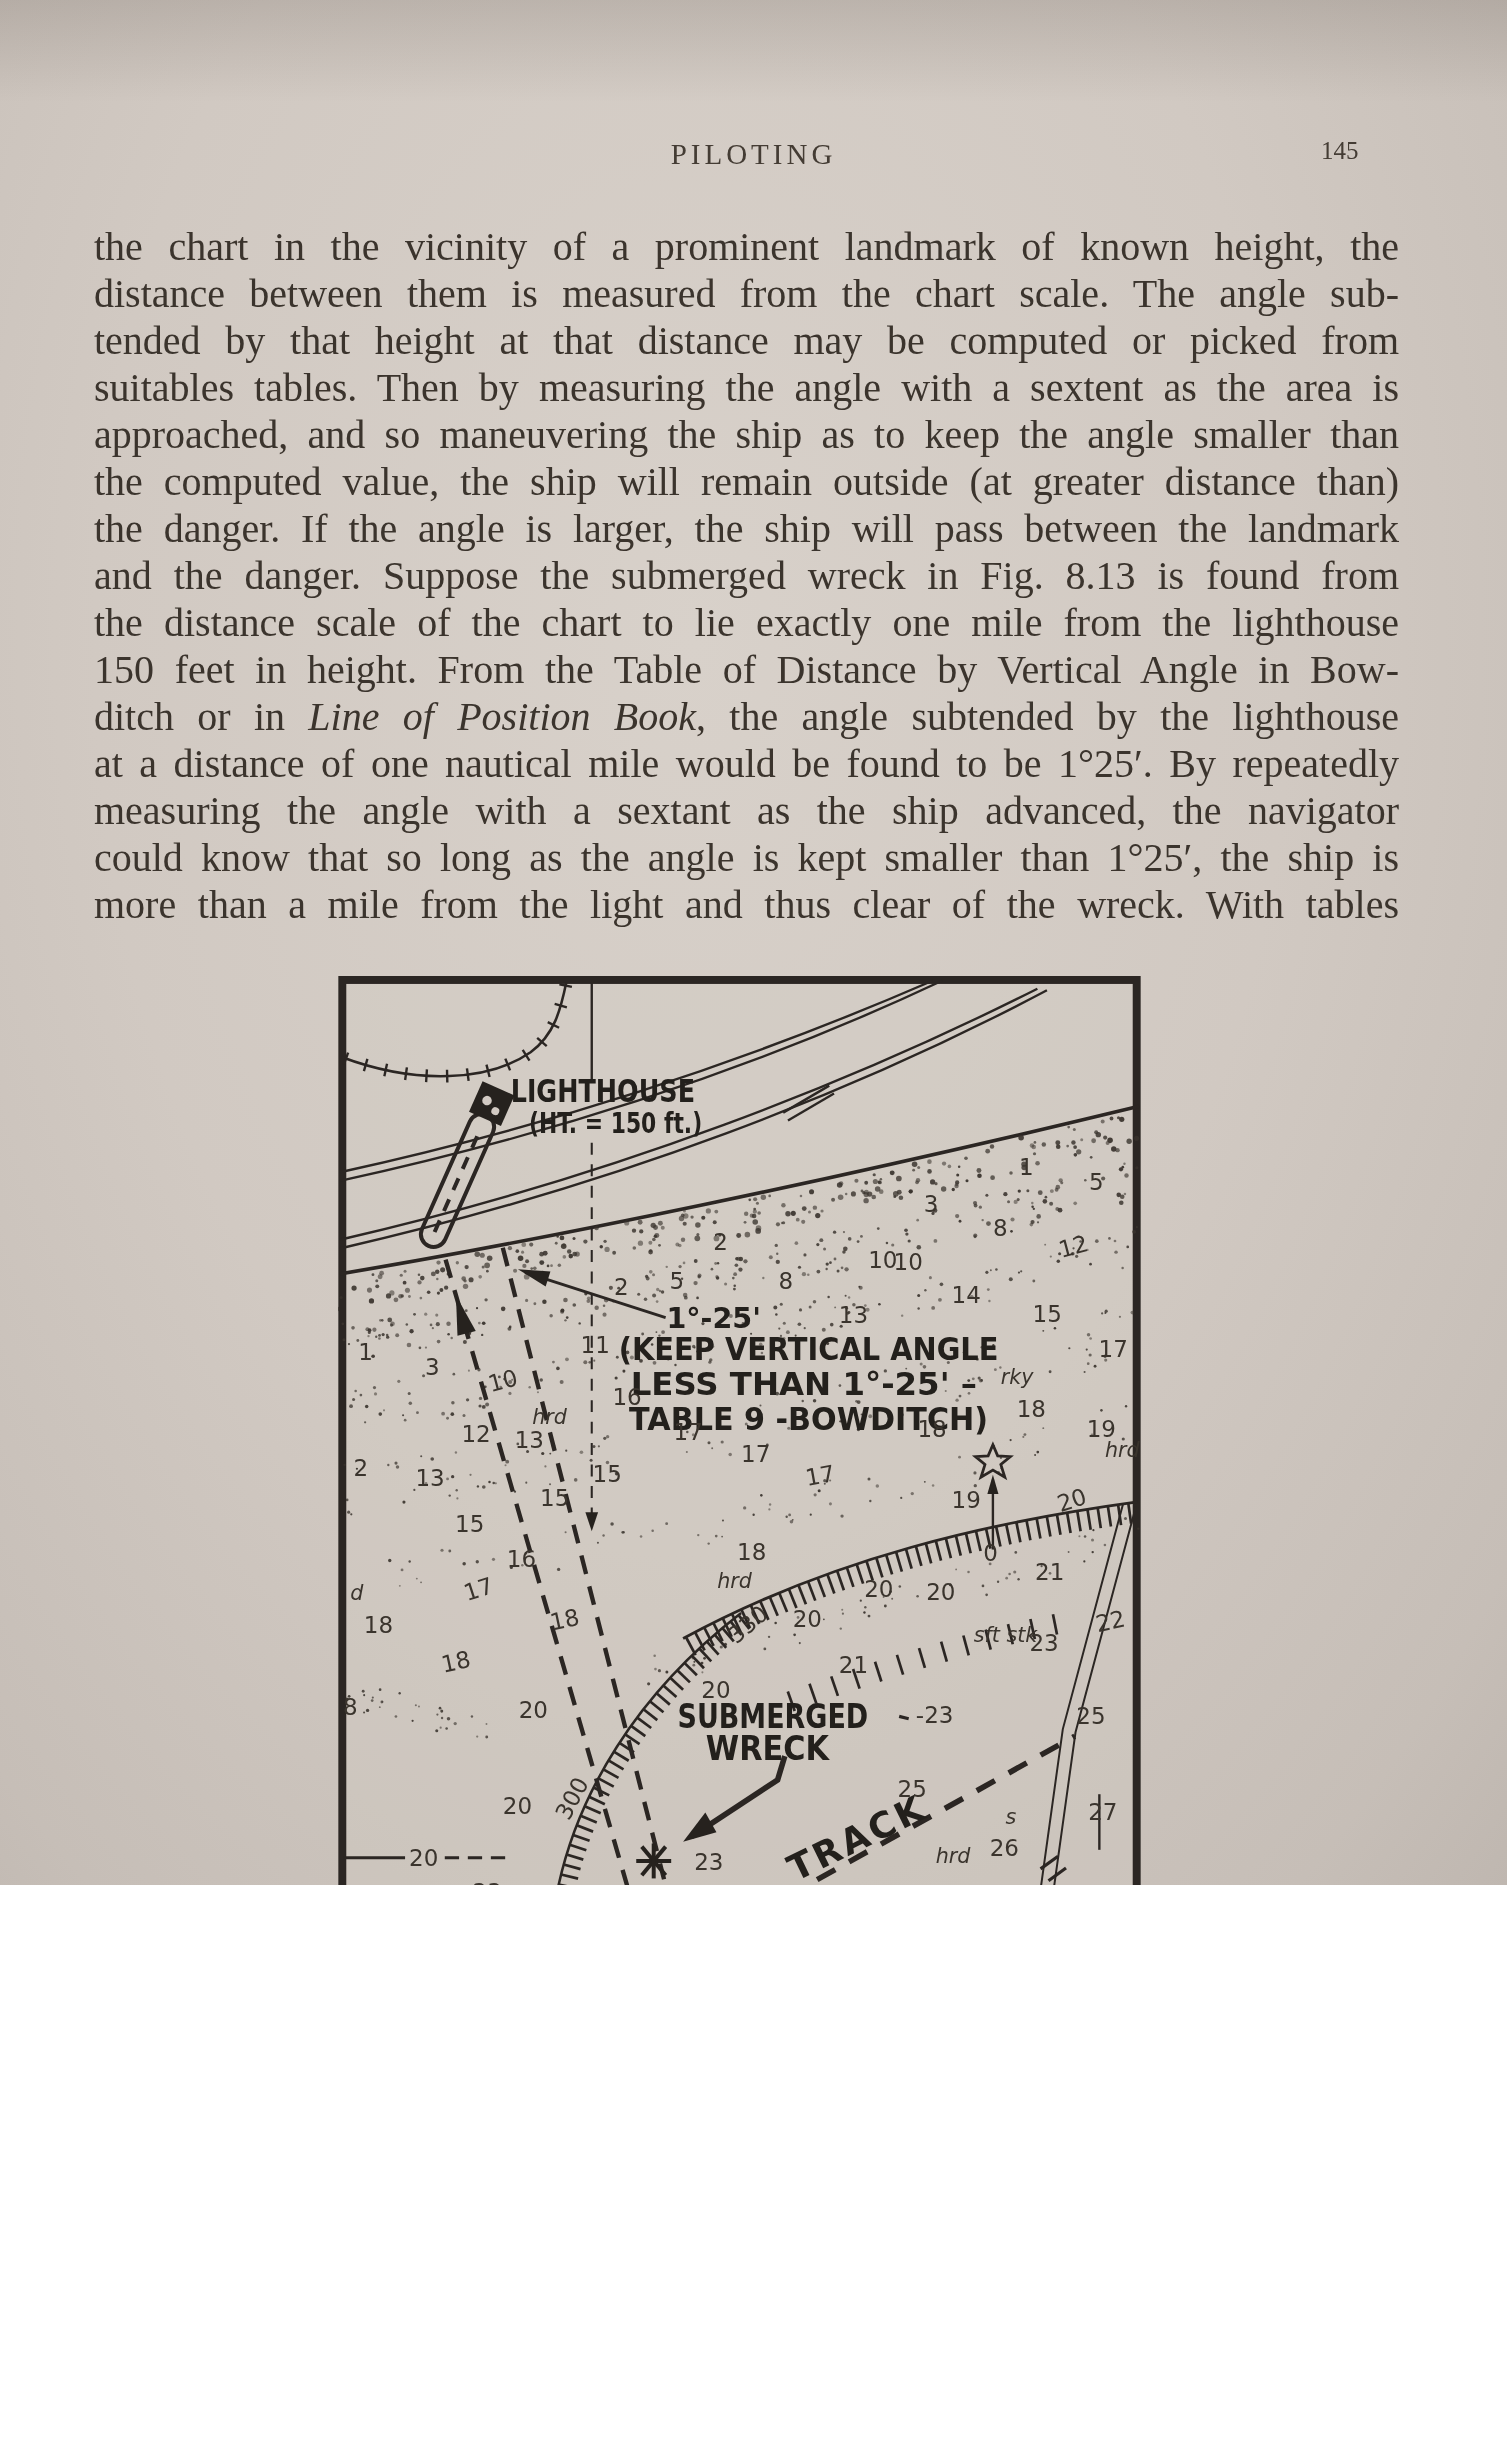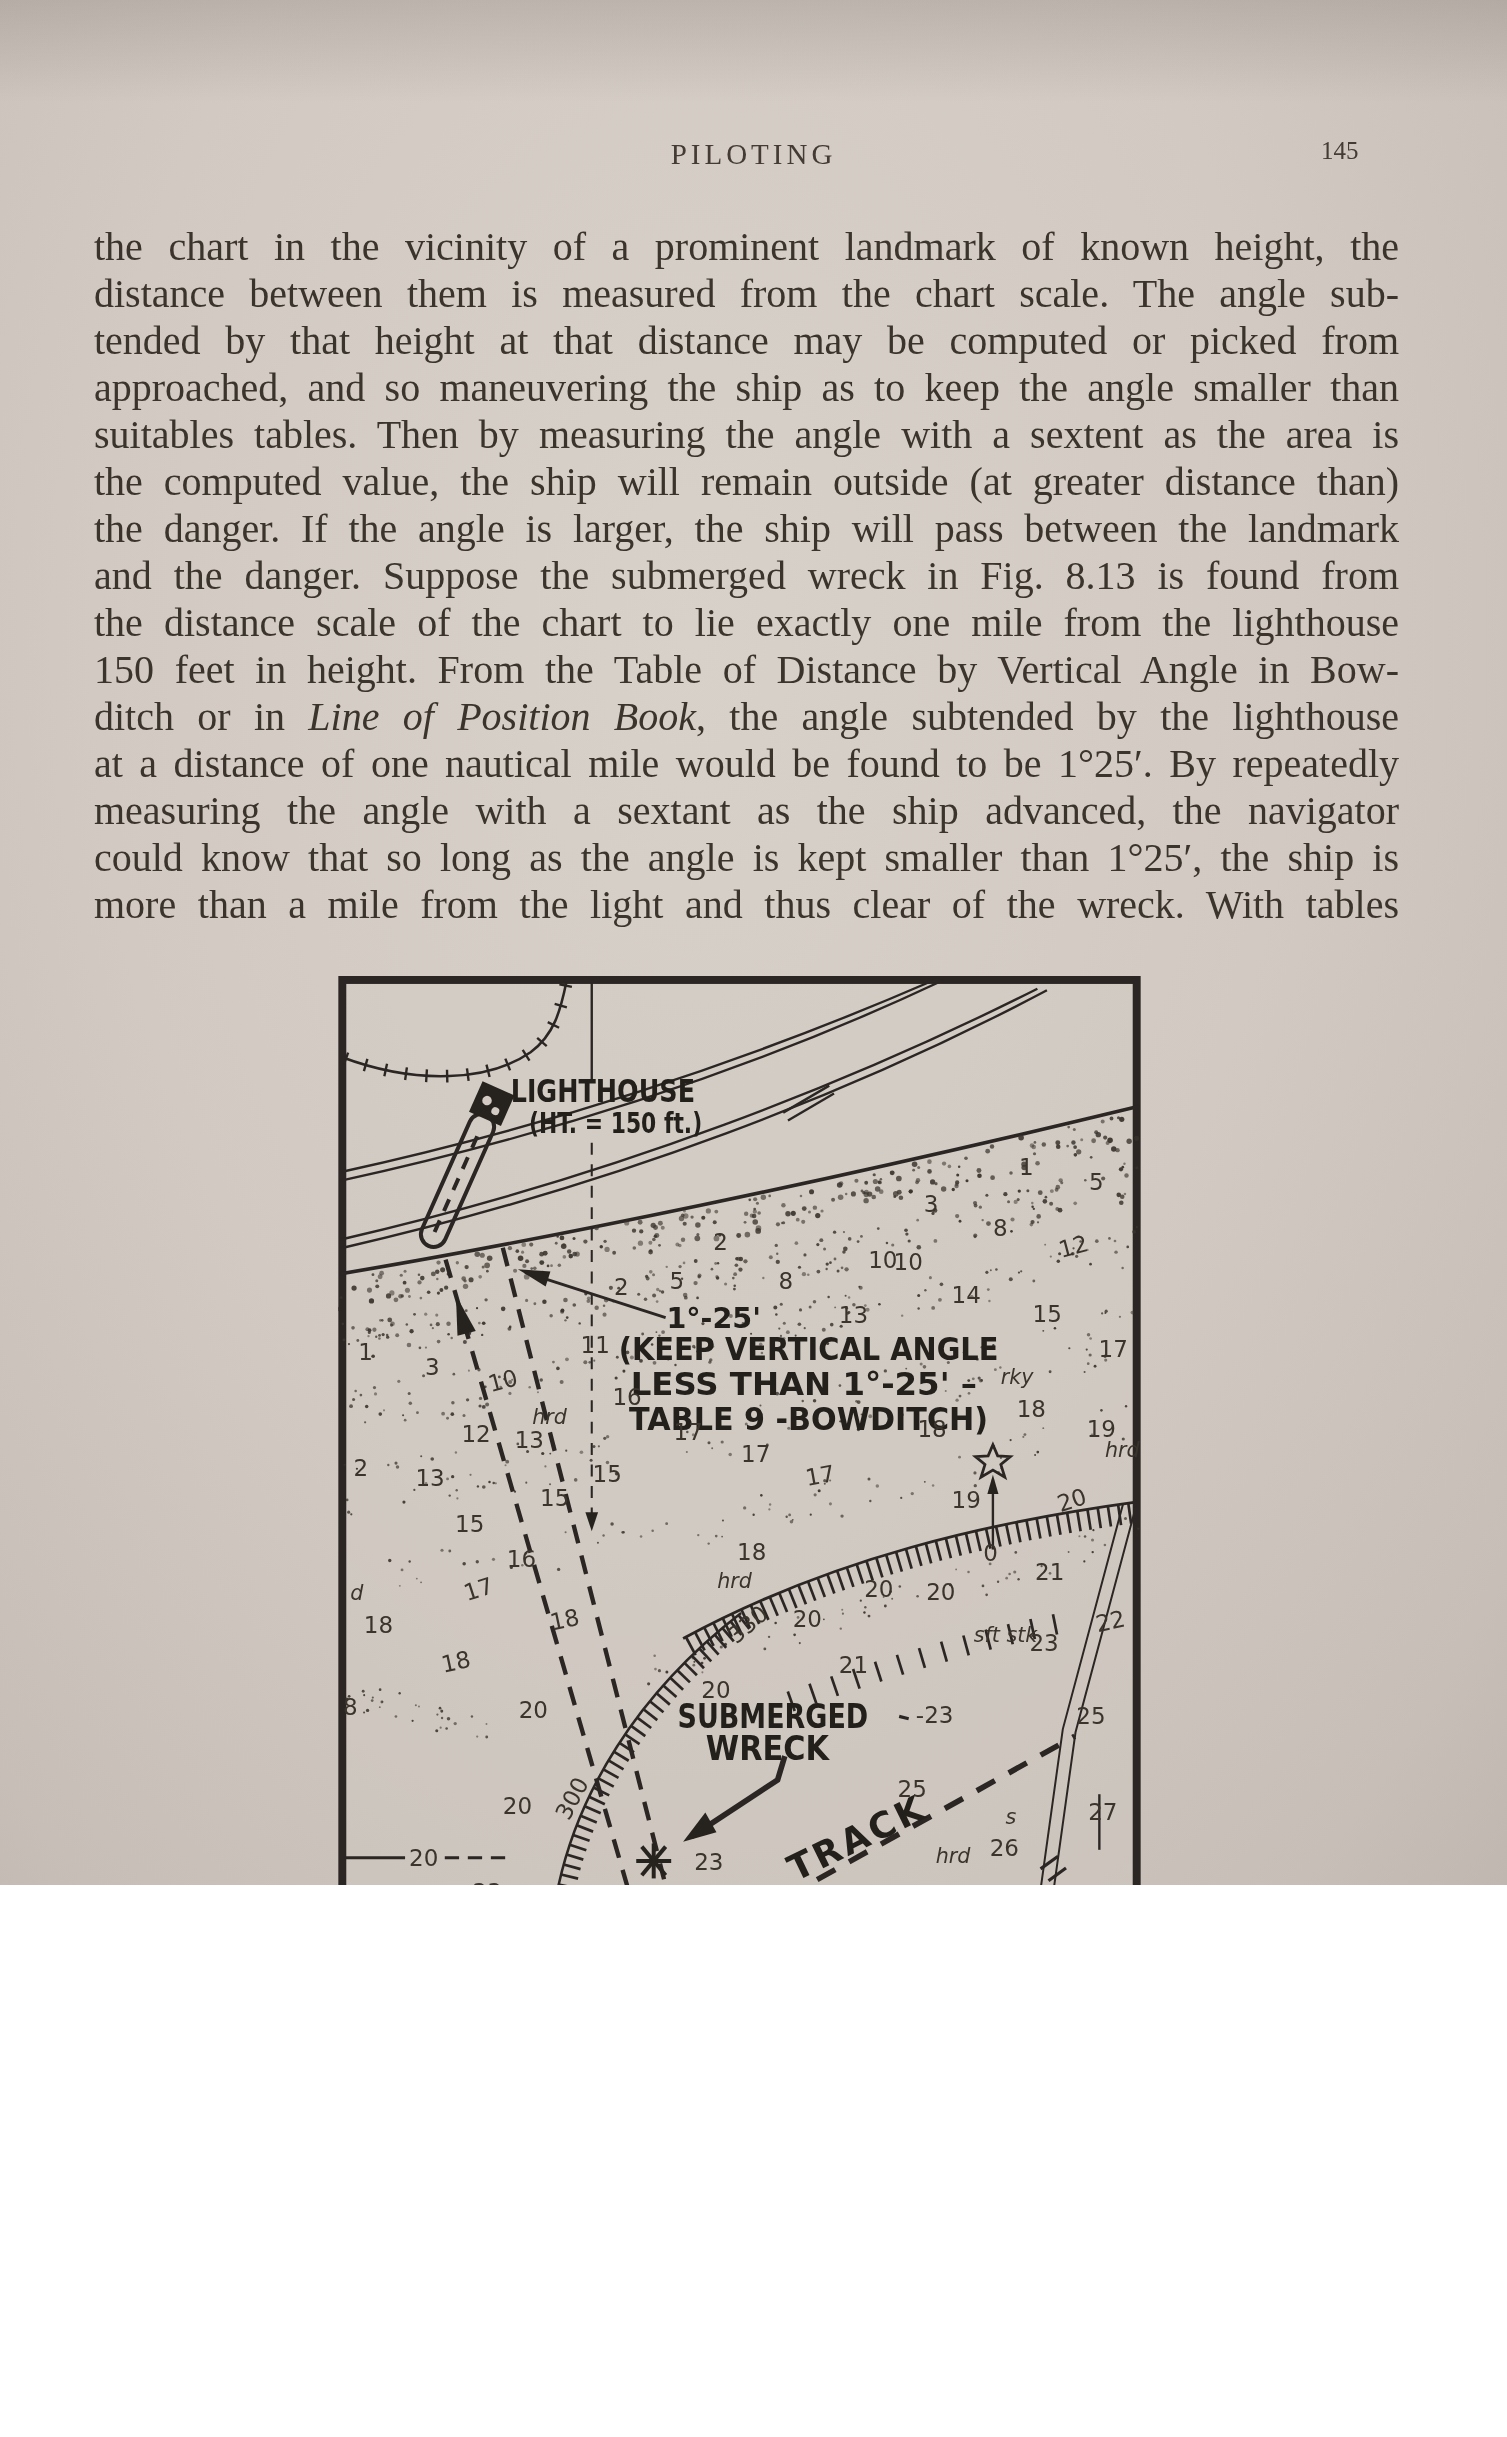--- a/index.html
+++ b/index.html
@@ -32,22 +32,22 @@
 
 <div class="page">
 
   <div class="hdr">PILOTING</div>
   <div class="pageno">145</div>
 
   <div class="para">
       <div class="pline"><span>the chart in the vicinity of a prominent landmark of known height, the</span></div>
       <div class="pline"><span>distance between them is measured from the chart scale. The angle sub-</span></div>
       <div class="pline"><span>tended by that height at that distance may be computed or picked from</span></div>
+      <div class="pline"><span>suitables tables. Then by measuring the angle with a sextent as the area is</span></div>
       <div class="pline"><span>approached, and so maneuvering the ship as to keep the angle smaller than</span></div>
-      <div class="pline"><span>suitables tables. Then by measuring the angle with a sextent as the area is</span></div>
       <div class="pline"><span>the computed value, the ship will remain outside (at greater distance than)</span></div>
       <div class="pline"><span>the danger. If the angle is larger, the ship will pass between the landmark</span></div>
       <div class="pline"><span>and the danger. Suppose the submerged wreck in Fig. 8.13 is found from</span></div>
       <div class="pline"><span>the distance scale of the chart to lie exactly one mile from the lighthouse</span></div>
       <div class="pline"><span>150 feet in height. From the Table of Distance by Vertical Angle in Bow-</span></div>
       <div class="pline"><span>ditch or in </span><span class="it">Line of Position Book</span><span>, the angle subtended by the lighthouse</span></div>
       <div class="pline"><span>at a distance of one nautical mile would be found to be 1°25′. By repeatedly</span></div>
       <div class="pline"><span>measuring the angle with a sextant as the ship advanced, the navigator</span></div>
       <div class="pline"><span>could know that so long as the angle is kept smaller than 1°25′, the ship is</span></div>
       <div class="pline"><span>more than a mile from the light and thus clear of the wreck. With tables</span></div>

